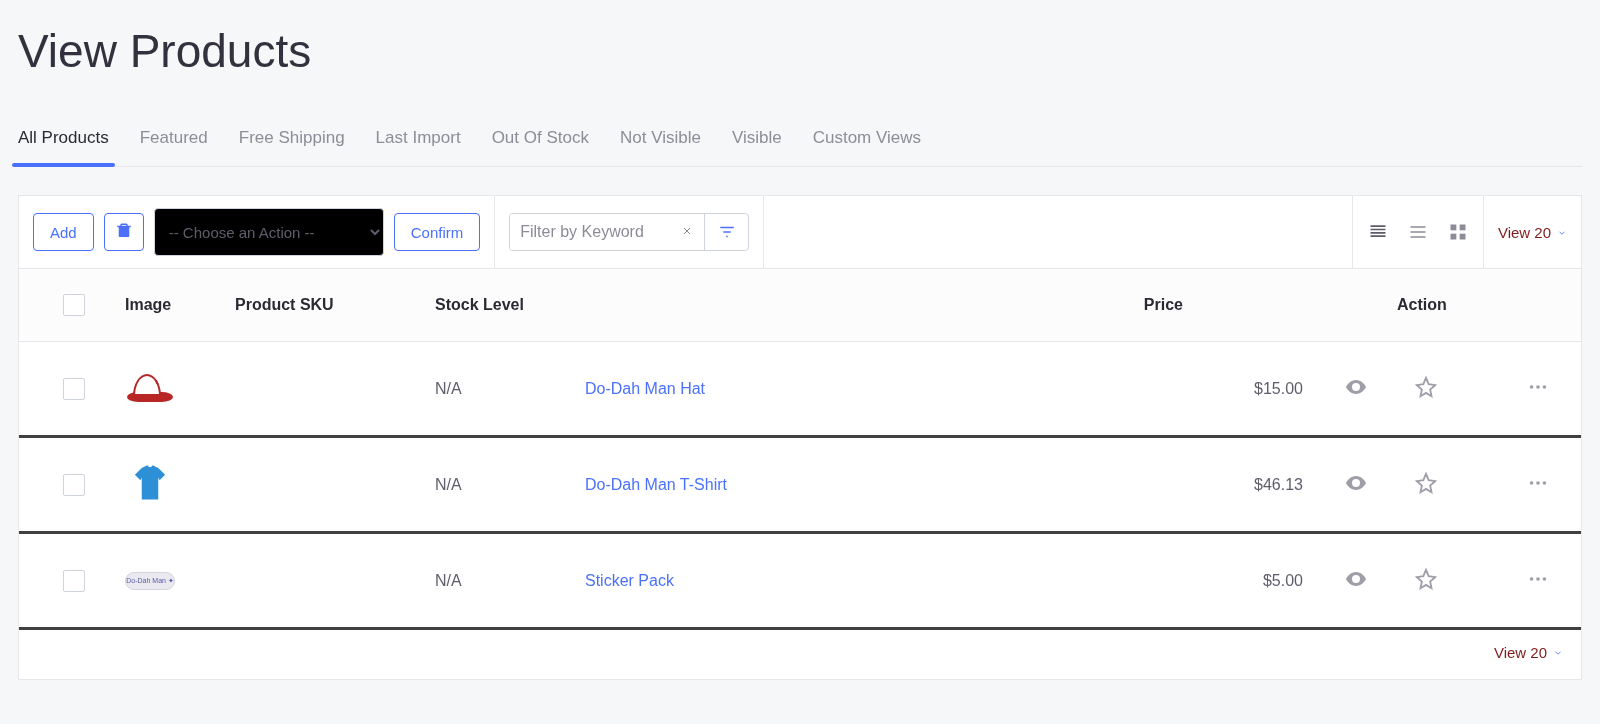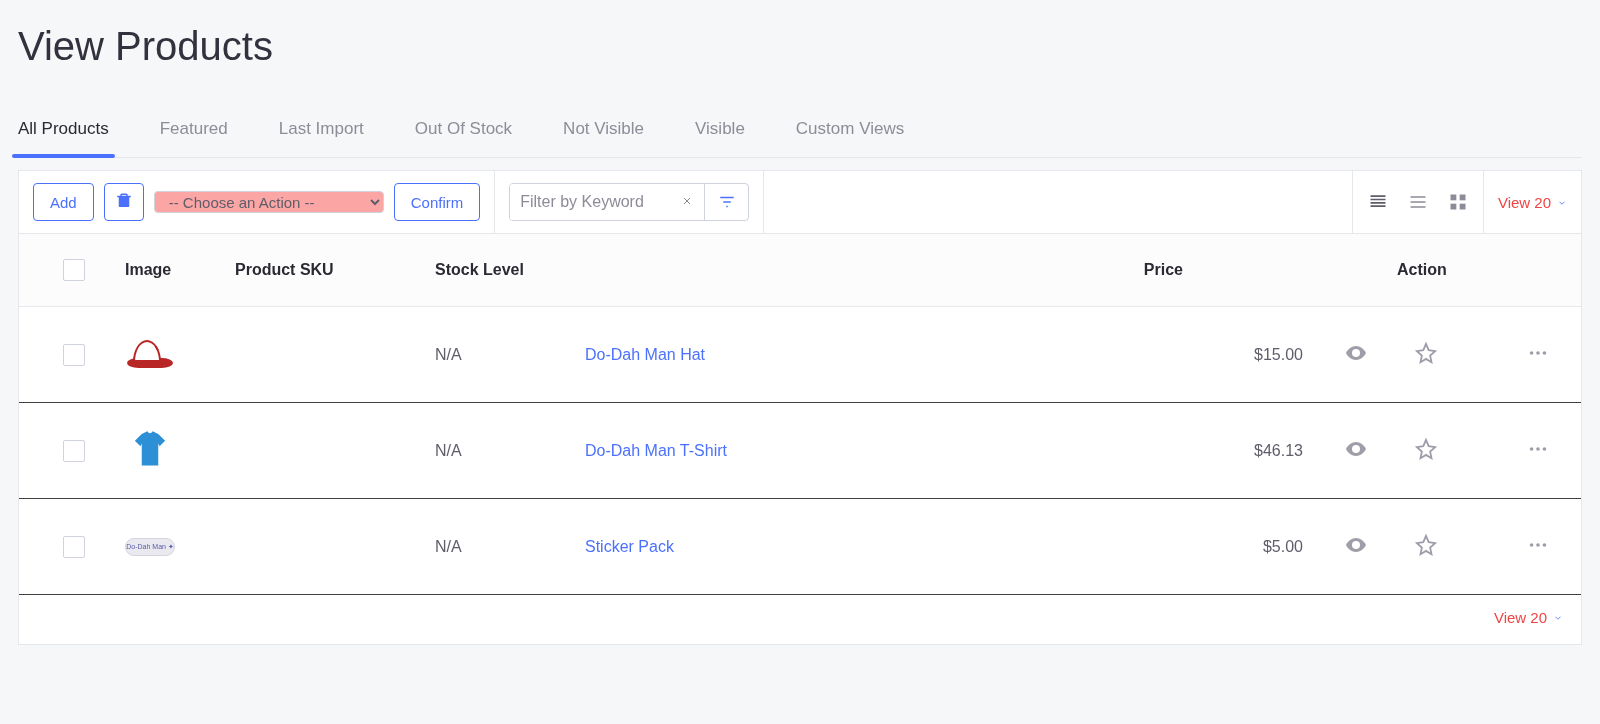--- a/index.html
+++ b/index.html
@@ -6,28 +6,28 @@
     body {
       font-family: -apple-system, BlinkMacSystemFont, "Segoe UI", Helvetica, Arial, sans-serif;
       background: #f6f7f9;
       color: #34313f;
       font-size: 15px;
     }
     .page {
       padding: 18px;
     }
     h1.page-title {
-      font-size: 40px;
+      font-size: 46px;
       font-weight: 400;
       color: #34313f;
       margin: 6px 0 40px 0;
     }
     .tabs {
       display: flex;
-      gap: 51px;
+      gap: 31px;
       border-bottom: 1px solid #e6e7eb;
       margin-bottom: 0;
     }
     .tab {
       padding: 10px 0 18px 0;
       color: #8d8d99;
       font-size: 17px;
       cursor: pointer;
       position: relative;
     }
@@ -40,21 +40,21 @@
       left: -6px; right: -6px; bottom: -1px;
       height: 4px;
       background: #4b71fc;
       border-radius: 2px;
     }
 
     
     .panel {
       background: #fff;
       border: 1px solid #e6e7eb;
-      margin-top: 12px;
+      margin-top: 28px;
     }
 
     
     .toolbar {
       display: flex;
       align-items: stretch;
     }
     .toolbar-group {
       display: flex;
       align-items: center;
@@ -77,24 +77,24 @@
       color: #4b71fc;
       font-size: 15px;
       cursor: pointer;
     }
     .btn.blue-border { border-color: #4b71fc; }
     .icon-btn {
       width: 40px;
       padding: 0;
     }
     select.action-select {
-      height: 22px;
+      height: 48px;
       border: 1px solid #cfd3dc;
       border-radius: 4px;
-      background: #fca5a5;
+      background: #000000;
       font-size: 15px;
       color: #5e5e6b;
       padding: 0 10px;
       min-width: 230px;
       cursor: pointer;
     }
 
     .search-wrap {
       display: flex;
       align-items: center;
@@ -142,21 +142,21 @@
       width: 22px; height: 22px;
       display: inline-flex;
       align-items: center;
       justify-content: center;
       color: #8c8c98;
       cursor: pointer;
     }
     .view-icon.active { color: #5e5e6b; }
 
     .view-count {
-      color: #ef4444;
+      color: #7f1d1d;
       font-size: 15px;
       cursor: pointer;
       display: inline-flex;
       align-items: center;
       gap: 6px;
     }
 
     
     .table-head, .table-row {
       display: grid;
@@ -168,21 +168,21 @@
       height: 74px;
       border-top: 1px solid #e6e7eb;
       border-bottom: 1px solid #e6e7eb;
       background: #fcfcfd;
       font-weight: 600;
       font-size: 16px;
       color: #2b2a33;
     }
     .table-row {
       height: 96px;
-      border-bottom: 1px solid #404040;
+      border-bottom: 3px solid #404040;
       font-size: 16px;
     }
     .cell { padding: 0 6px; }
     .cell.center { display:flex; justify-content:center; }
     .cell.right { text-align: right; padding-right: 18px; }
 
     input[type="checkbox"].row-check {
       width: 22px; height: 22px;
       border: 1px solid #cfd3dc;
       appearance: none;
@@ -233,20 +233,21 @@
   </style>
 </head>
 <body>
 
 <div class="page">
   <h1 class="page-title">View Products</h1>
 
   <div class="tabs" id="tab-bar">
       <div class="tab active">All Products</div>
       <div class="tab">Featured</div>
+      <div class="tab">Free Shipping</div>
       <div class="tab">Last Import</div>
       <div class="tab">Out Of Stock</div>
       <div class="tab">Not Visible</div>
       <div class="tab">Visible</div>
       <div class="tab">Custom Views</div>
     </div>
 
   <div class="panel">
 
     <div class="toolbar">

